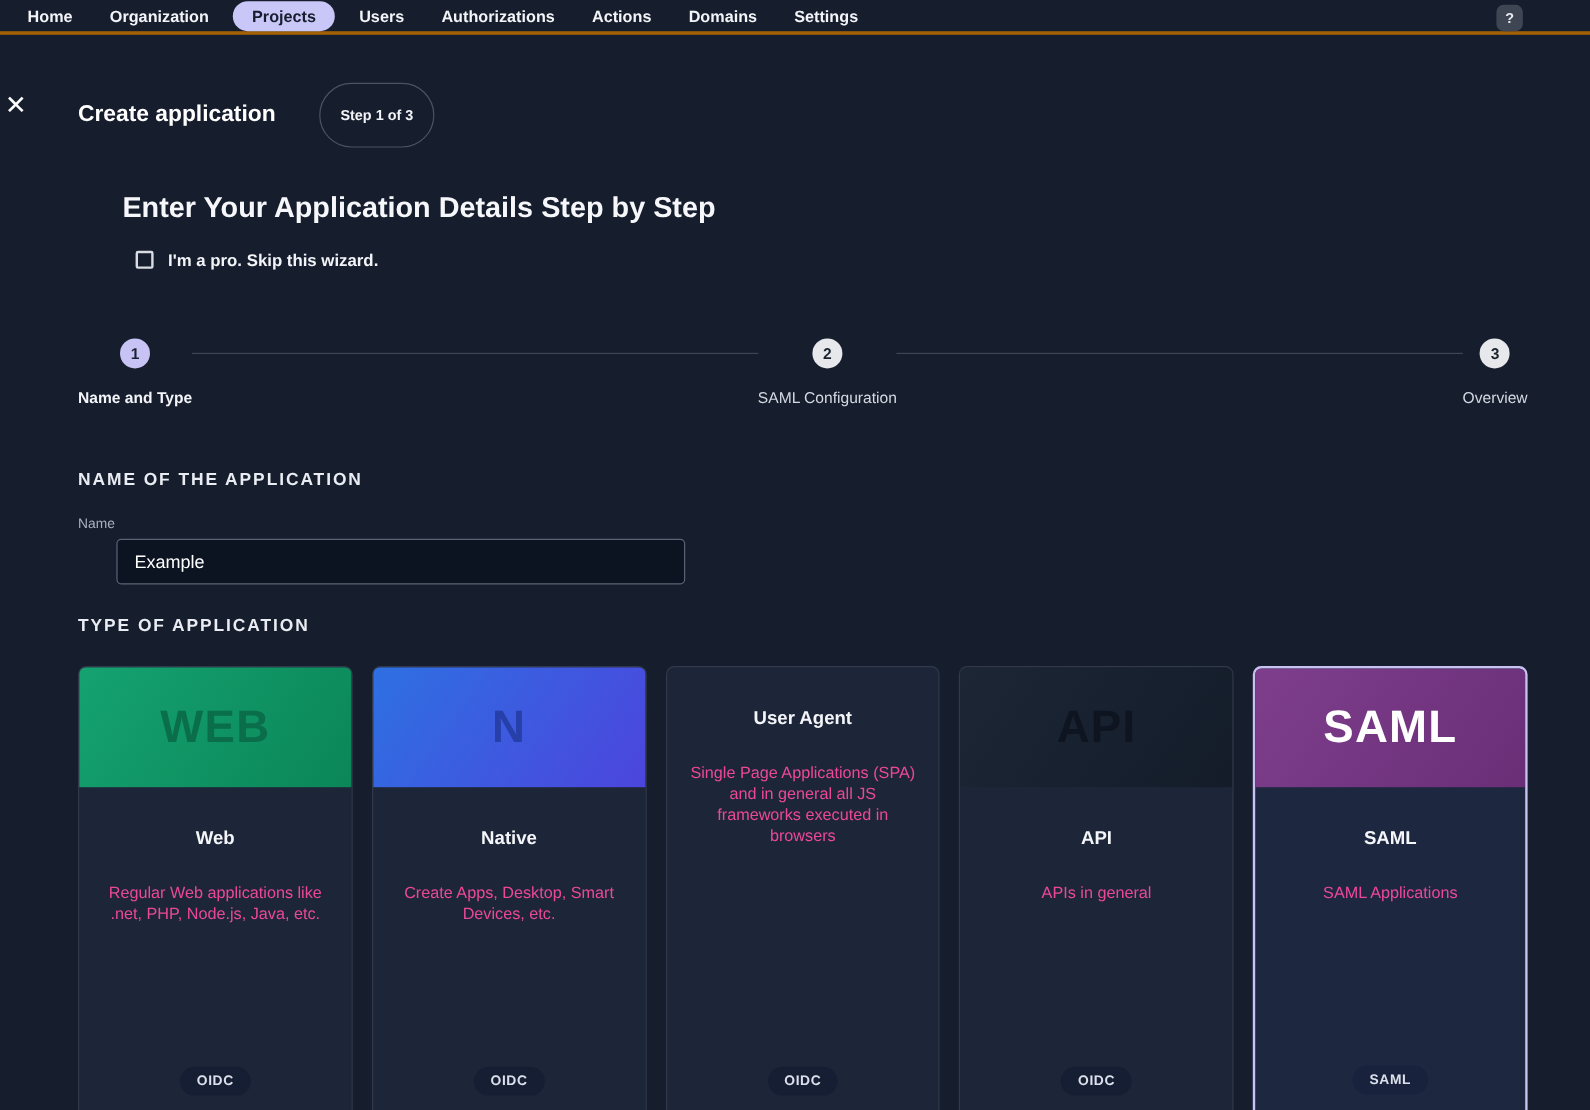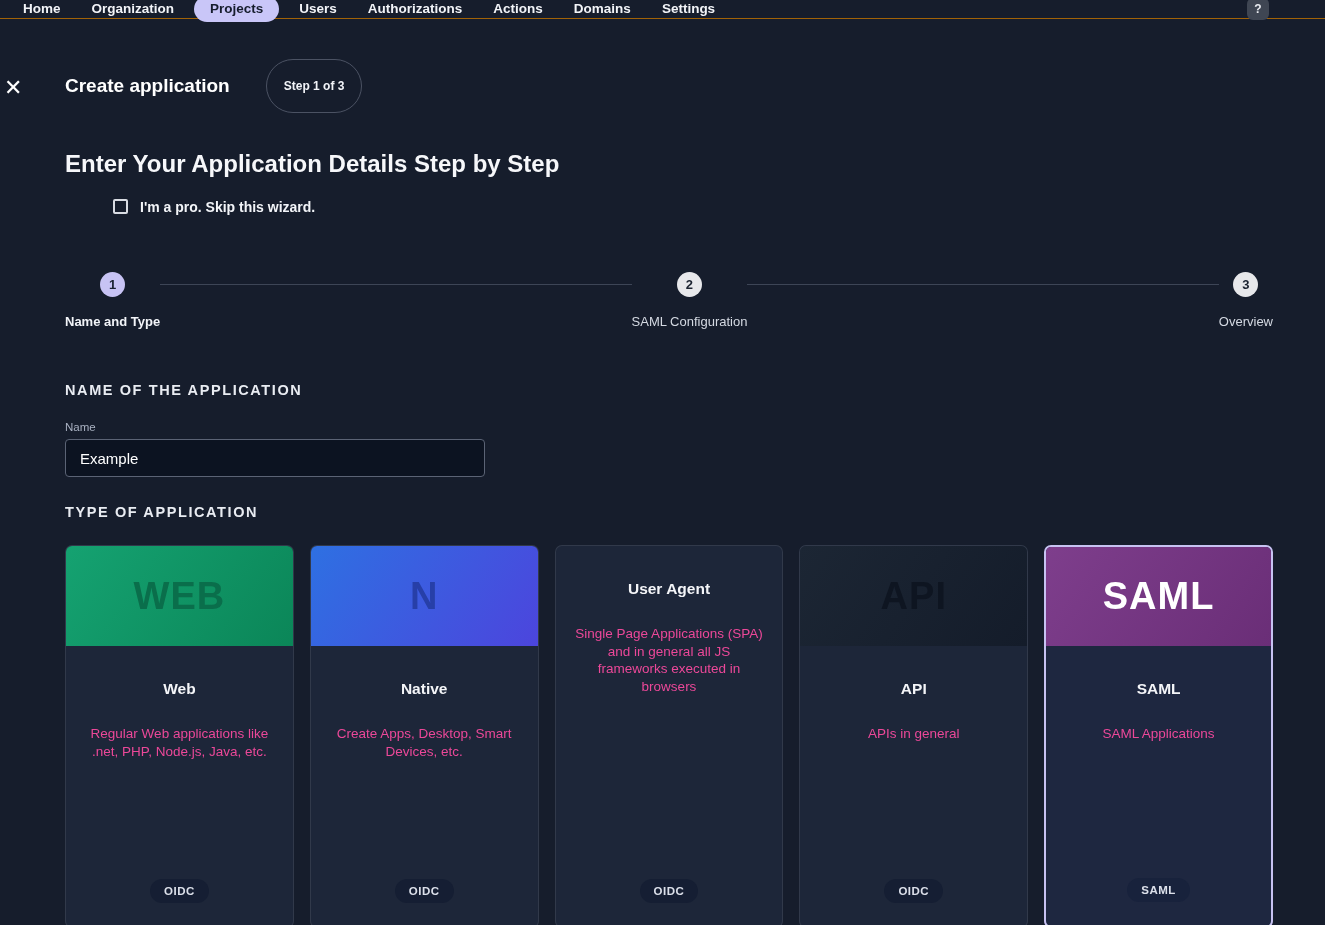--- a/index.html
+++ b/index.html
@@ -7,23 +7,23 @@
   body {
     background: #161d2c;
     color: #f2f4f8;
     font-family: "Liberation Sans", sans-serif;
     overflow: hidden;
     position: relative;
   }
 
   
   .topnav {
-    display: flex; align-items: center;
-    height: 19px; padding-left: 12px;
-    border-bottom: 1px solid #a16207;
+    display: flex; align-items: flex-end;
+    height: 29px; padding-left: 12px;
+    border-bottom: 3px solid #a16207;
   }
   .nav-item {
     background: none; border: none; cursor: pointer;
     color: #f2f4f8; font-family: inherit;
     font-size: 13.5px; font-weight: bold;
     padding: 5px 11px; margin-right: 9px;
     border-radius: 999px; line-height: 1;
   }
   .nav-item.active { background: #c9c6f8; color: #161d2d; padding: 6px 16px; }
   .help-btn {
@@ -43,21 +43,21 @@
 
   .header-row { display: flex; align-items: center; margin-top: 40px; }
   .page-title { font-size: 19px; font-weight: bold; color: #ffffff; }
   .step-badge {
     margin-left: 36px;
     border: 1px solid #4b5263; border-radius: 999px;
     padding: 19px 17px; font-size: 12px; font-weight: bold; color: #f2f4f8;
     background: transparent;
   }
 
-  .wizard-heading { margin-top: 37px; font-size: 24px; font-weight: bold; color: #f6f7fa; }
+  .wizard-heading { margin-top: 37px; font-size: 24px; font-weight: bold; color: #f6f7fa; margin-left: 37px; }
 
   .skip-row { margin-top: 21px; display: flex; align-items: flex-start; cursor: pointer; margin-left: 48px; }
   .skip-checkbox {
     appearance: none; -webkit-appearance: none;
     width: 15px; height: 15px; border: 2px solid #d9dce3; border-radius: 2px;
     background: transparent; cursor: pointer; flex: none;
   }
   .skip-label { margin-left: 12px; font-size: 14px; font-weight: bold; color: #f2f4f8; }
 
   
@@ -76,24 +76,24 @@
   .step-connector { flex: 1; height: 1px; background: #3d4556; margin-top: 12px; }
 
   
   .section-title {
     margin-top: 53px; font-size: 14.5px; font-weight: bold;
     letter-spacing: 1.6px; color: #e9ecf2;
   }
   .field-label { margin-top: 23px; font-size: 11.5px; color: #a9b1c2; }
   .name-input {
     display: block; margin-top: 6px;
-    width: 420px; height: 38px;
+    width: 474px; height: 38px;
     background: #0c1321; border: 1px solid #5b6375; border-radius: 4px;
     color: #ffffff; font-family: inherit; font-size: 15px;
-    padding: 0 14px; outline: none;
+    padding: 0 14px; outline: none; margin-left: 32px;
   }
 
   .section-title.type { margin-top: 27px; }
 
   
   .cards { margin-top: 25px; display: grid; grid-template-columns: repeat(5, 1fr); gap: 16px; height: 383px; }
   .card {
     border-radius: 7px; overflow: hidden;
     background: #1d2639; border: 1px solid rgba(255,255,255,0.09);
     display: flex; flex-direction: column; cursor: pointer;

